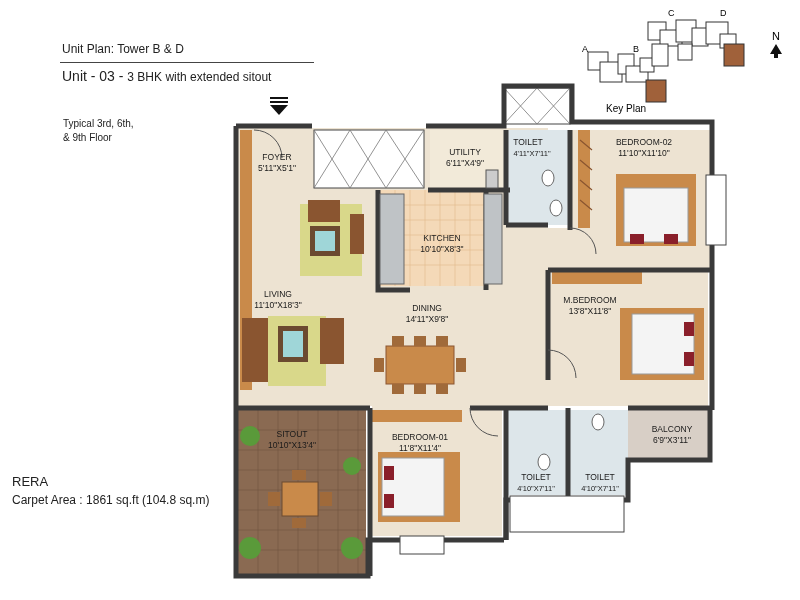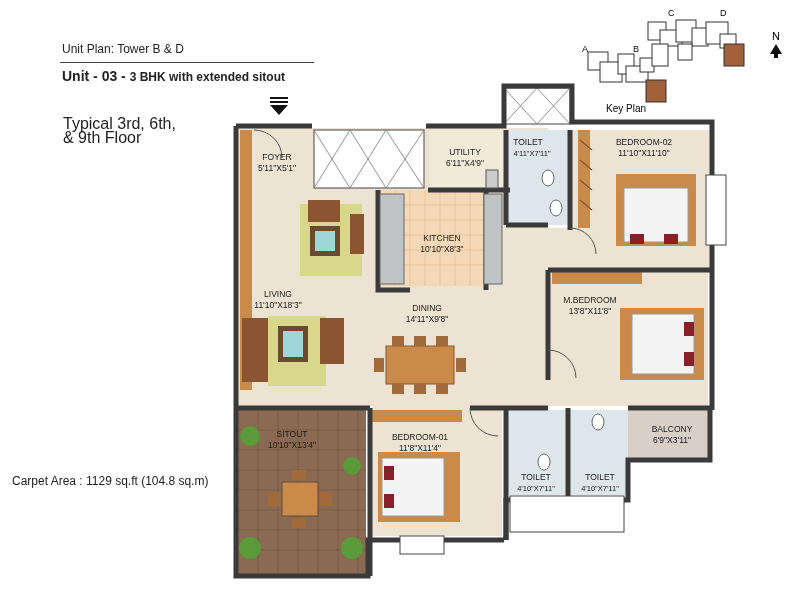--- a/index.html
+++ b/index.html
@@ -1,41 +1,42 @@
 <!DOCTYPE html>
 <html><head>
 <meta charset="utf-8">
 <style>
   html, body { margin:0; padding:0; background:#ffffff; }
   body { width:800px; height:600px; position:relative; overflow:hidden; font-family:"Liberation Sans", sans-serif; color:#1a1a1a; }
   .abs { position:absolute; }
   .title { left:62px; top:42px; font-size:12px; color:#222; }
   .title-line { left:60px; top:62px; width:254px; height:1px; background:#444; }
-  .subtitle { left:62px; top:68px; font-size:14px; color:#222;font-weight:bold; }
+  .subtitle { left:62px; top:68px; font-size:14px; color:#222; }
   .subtitle small { font-size:12px; }
-  .floors { left:63px; top:117px; font-size:16px; line-height:14px; color:#222; }
+  .floors { left:63px; top:117px; font-size:10px; line-height:14px; color:#222; }
   .rera { left:12px; top:472px; font-size:12px; line-height:19px; color:#222; }
   .rera .hd { font-size:13px; }
   svg text { font-family:"Liberation Sans", sans-serif; }
 </style>
 </head>
 <body>
 
 <div class="abs title">Unit Plan:  Tower B &amp; D</div>
 <div class="abs title-line"></div>
 <div class="abs subtitle">
   <span>Unit - 03 - </span><small>3 BHK with extended sitout</small>
 </div>
 <div class="abs floors">
   <div>Typical 3rd, 6th,</div>
   <div>&amp; 9th  Floor</div>
 </div>
 
 <div class="abs rera">
-  <div>Carpet Area  : 1129 sq.ft (104.8 sq.m)</div>
+  <div class="hd">RERA</div>
+  <div>Carpet Area  : 1861 sq.ft (104.8 sq.m)</div>
 </div>
 
 <svg class="abs" style="left:580px;top:0px" width="220" height="120">
   <g fill="#fff" stroke="#333" stroke-width="1">
     <rect x="8" y="52" width="20" height="18"></rect>
       <rect x="20" y="62" width="22" height="20"></rect>
     <rect x="38" y="54" width="16" height="20"></rect>
       <rect x="46" y="66" width="22" height="16"></rect>
     <rect x="60" y="58" width="14" height="14"></rect>
     <rect x="68" y="22" width="18" height="18"></rect>

